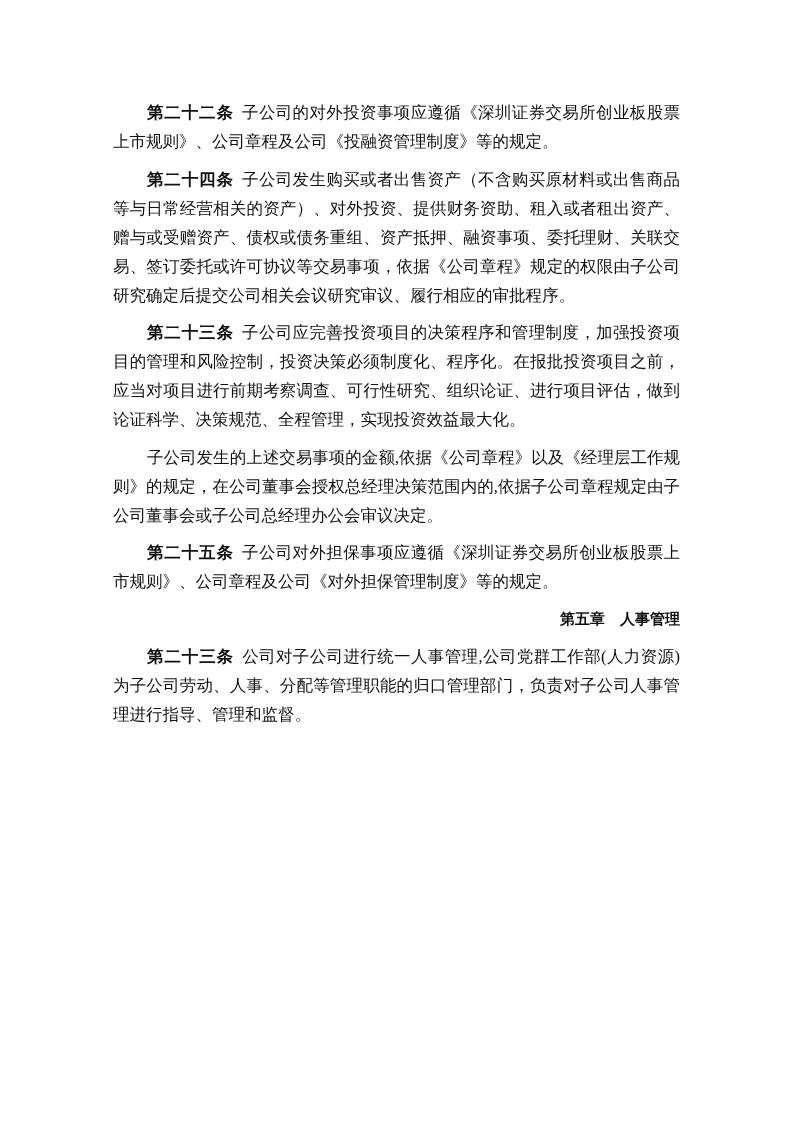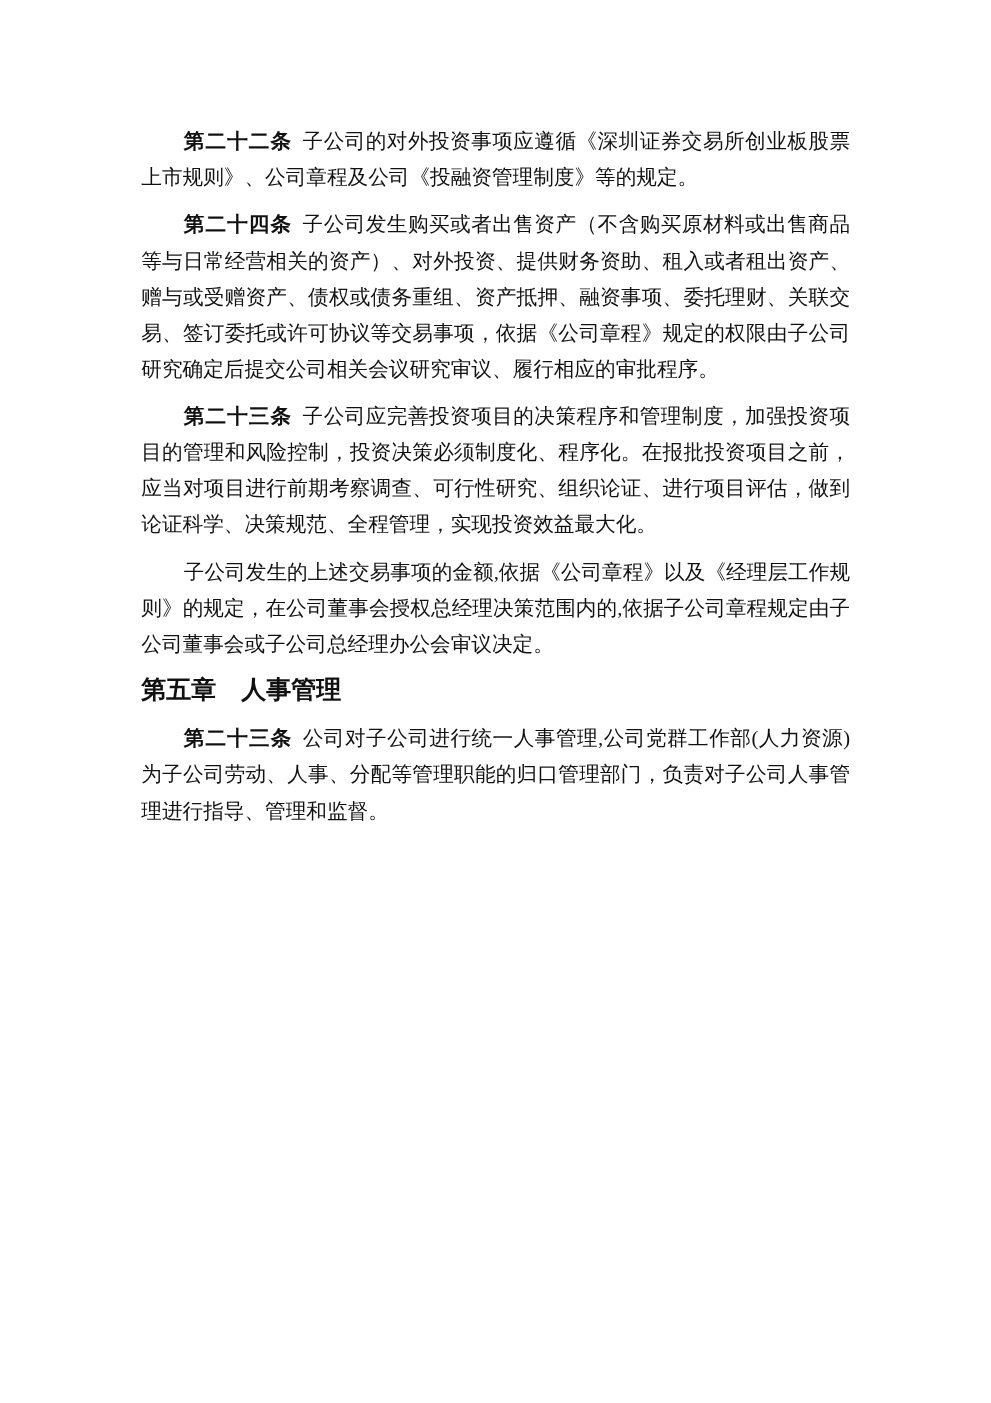--- a/index.html
+++ b/index.html
@@ -30,39 +30,40 @@
     font-weight: bold;
     margin-right: 0.5em;
     letter-spacing: 0.5px;
   }
   .art-num:empty {
     margin-right: 0;
   }
   .chapter-heading {
     margin: 0 0 8.5px 0;
     text-indent: 0;
-    text-align: left;
+    text-align: right;
     font-weight: bold;
-    font-size: 20px;
+    font-size: 15px;
     line-height: 29px;
   }
 </style>
 </head>
 <body>
 
 <div class="page">
 
   <p class="para"><span class="art-num">第二十二条</span><span>子公司的对外投资事项应遵循《深圳证券交易所创业板股票上市规则》、公司章程及公司《投融资管理制度》等的规定。</span></p>
 
   <p class="para"><span class="art-num">第二十四条</span><span>子公司发生购买或者出售资产（不含购买原材料或出售商品等与日常经营相关的资产）、对外投资、提供财务资助、租入或者租出资产、赠与或受赠资产、债权或债务重组、资产抵押、融资事项、委托理财、关联交易、签订委托或许可协议等交易事项，依据《公司章程》规定的权限由子公司研究确定后提交公司相关会议研究审议、履行相应的审批程序。</span></p>
 
   <p class="para"><span class="art-num">第二十三条</span><span>子公司应完善投资项目的决策程序和管理制度，加强投资项目的管理和风险控制，投资决策必须制度化、程序化。在报批投资项目之前，应当对项目进行前期考察调查、可行性研究、组织论证、进行项目评估，做到论证科学、决策规范、全程管理，实现投资效益最大化。</span></p>
 
   <p class="para"><span class="art-num"></span><span>子公司发生的上述交易事项的金额,依据《公司章程》以及《经理层工作规则》的规定，在公司董事会授权总经理决策范围内的,依据子公司章程规定由子公司董事会或子公司总经理办公会审议决定。</span></p>
 
+  <p class="para"><span class="art-num">第二十五条</span><span>子公司对外担保事项应遵循《深圳证券交易所创业板股票上市规则》、公司章程及公司《对外担保管理制度》等的规定。</span></p>
 
 
 
   <p class="chapter-heading">第五章　人事管理</p>
 
   <p class="para"><span class="art-num">第二十三条</span><span>公司对子公司进行统一人事管理,公司党群工作部(人力资源)为子公司劳动、人事、分配等管理职能的归口管理部门，负责对子公司人事管理进行指导、管理和监督。</span></p>
 
 
 </div>
 

